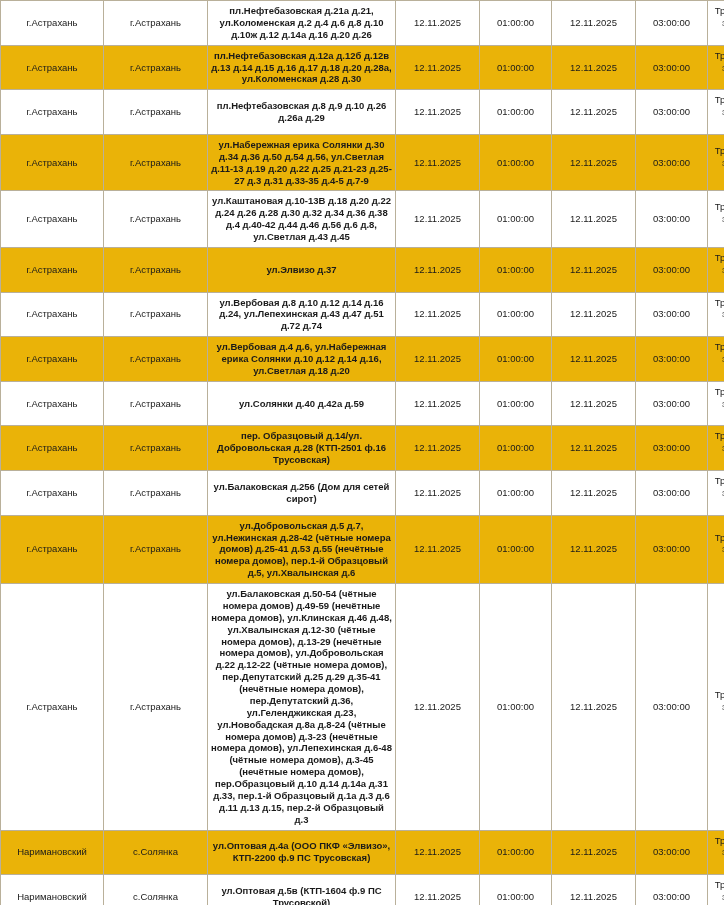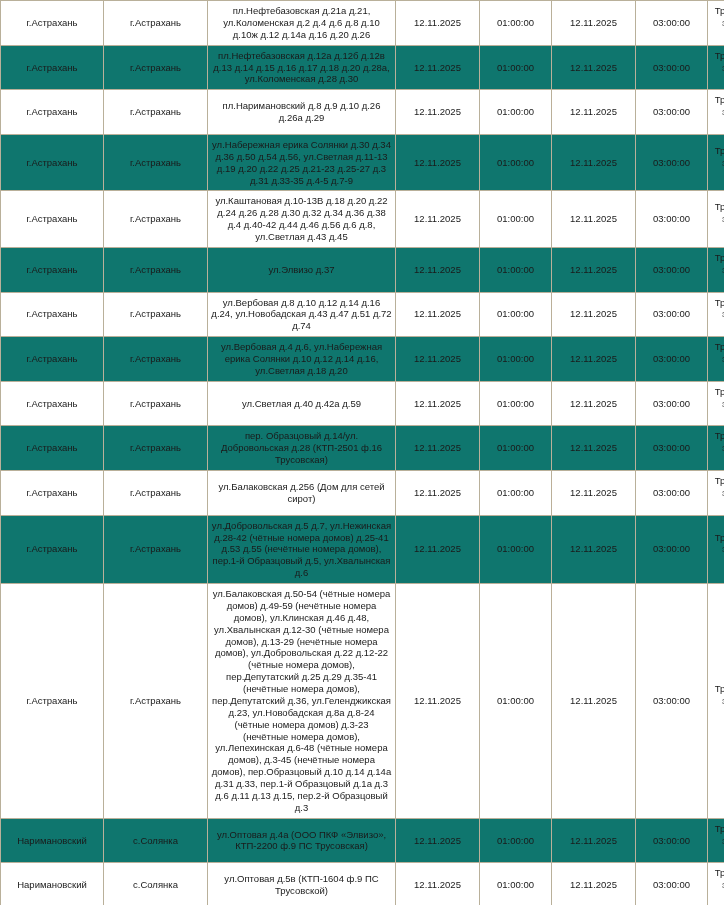--- a/index.html
+++ b/index.html
@@ -24,34 +24,35 @@
     text-align: center;
     vertical-align: middle;
     padding: 4px 3px;
     word-wrap: break-word;
     overflow-wrap: break-word;
   }
   tr.row-even td {
     background: #ffffff;
   }
   tr.row-odd td {
-    background: #0f766e;
+    background: #eab308;
   }
   
   col.c-district { width: 103px; }
   col.c-settlement { width: 104px; }
   col.c-addresses { width: 188px; }
   col.c-date-off { width: 84px; }
   col.c-time-off { width: 72px; }
   col.c-date-on { width: 84px; }
   col.c-time-on { width: 72px; }
   col.c-network { width: 93px; }
 
   td.addresses {
     line-height: 1.22;
+    font-weight: bold;
   }
   td.network {
     line-height: 1.22;
   }
 </style>
 </head>
 <body>
 
 <table class="outage-table">
   <colgroup>
@@ -82,21 +83,21 @@
         <td class="addresses">пл.Нефтебазовская д.12а д.12б д.12в д.13 д.14 д.15 д.16 д.17 д.18 д.20 д.28а, ул.Коломенская д.28 д.30</td>
         <td class="">12.11.2025</td>
         <td class="">01:00:00</td>
         <td class="">12.11.2025</td>
         <td class="">03:00:00</td>
         <td class="network">Трусовский район электрических сетей</td>
       </tr>
       <tr class="row-even">
         <td class="">г.Астрахань</td>
         <td class="">г.Астрахань</td>
-        <td class="addresses">пл.Наримановский д.8 д.9 д.10 д.26 д.26а д.29</td>
+        <td class="addresses">пл.Нефтебазовская д.8 д.9 д.10 д.26 д.26а д.29</td>
         <td class="">12.11.2025</td>
         <td class="">01:00:00</td>
         <td class="">12.11.2025</td>
         <td class="">03:00:00</td>
         <td class="network">Трусовский район электрических сетей</td>
       </tr>
       <tr class="row-odd">
         <td class="">г.Астрахань</td>
         <td class="">г.Астрахань</td>
         <td class="addresses">ул.Набережная ерика Солянки д.30 д.34 д.36 д.50 д.54 д.56, ул.Светлая д.11-13 д.19 д.20 д.22 д.25 д.21-23 д.25-27 д.3 д.31 д.33-35 д.4-5 д.7-9</td>
@@ -122,41 +123,41 @@
         <td class="addresses">ул.Элвизо д.37</td>
         <td class="">12.11.2025</td>
         <td class="">01:00:00</td>
         <td class="">12.11.2025</td>
         <td class="">03:00:00</td>
         <td class="network">Трусовский район электрических сетей</td>
       </tr>
       <tr class="row-even">
         <td class="">г.Астрахань</td>
         <td class="">г.Астрахань</td>
-        <td class="addresses">ул.Вербовая д.8 д.10 д.12 д.14 д.16 д.24, ул.Новобадская д.43 д.47 д.51 д.72 д.74</td>
+        <td class="addresses">ул.Вербовая д.8 д.10 д.12 д.14 д.16 д.24, ул.Лепехинская д.43 д.47 д.51 д.72 д.74</td>
         <td class="">12.11.2025</td>
         <td class="">01:00:00</td>
         <td class="">12.11.2025</td>
         <td class="">03:00:00</td>
         <td class="network">Трусовский район электрических сетей</td>
       </tr>
       <tr class="row-odd">
         <td class="">г.Астрахань</td>
         <td class="">г.Астрахань</td>
         <td class="addresses">ул.Вербовая д.4 д.6, ул.Набережная ерика Солянки д.10 д.12 д.14 д.16, ул.Светлая д.18 д.20</td>
         <td class="">12.11.2025</td>
         <td class="">01:00:00</td>
         <td class="">12.11.2025</td>
         <td class="">03:00:00</td>
         <td class="network">Трусовский район электрических сетей</td>
       </tr>
       <tr class="row-even">
         <td class="">г.Астрахань</td>
         <td class="">г.Астрахань</td>
-        <td class="addresses">ул.Светлая д.40 д.42а д.59</td>
+        <td class="addresses">ул.Солянки д.40 д.42а д.59</td>
         <td class="">12.11.2025</td>
         <td class="">01:00:00</td>
         <td class="">12.11.2025</td>
         <td class="">03:00:00</td>
         <td class="network">Трусовский район электрических сетей</td>
       </tr>
       <tr class="row-odd">
         <td class="">г.Астрахань</td>
         <td class="">г.Астрахань</td>
         <td class="addresses">пер. Образцовый д.14/ул. Добровольская д.28 (КТП-2501 ф.16 Трусовская)</td>

